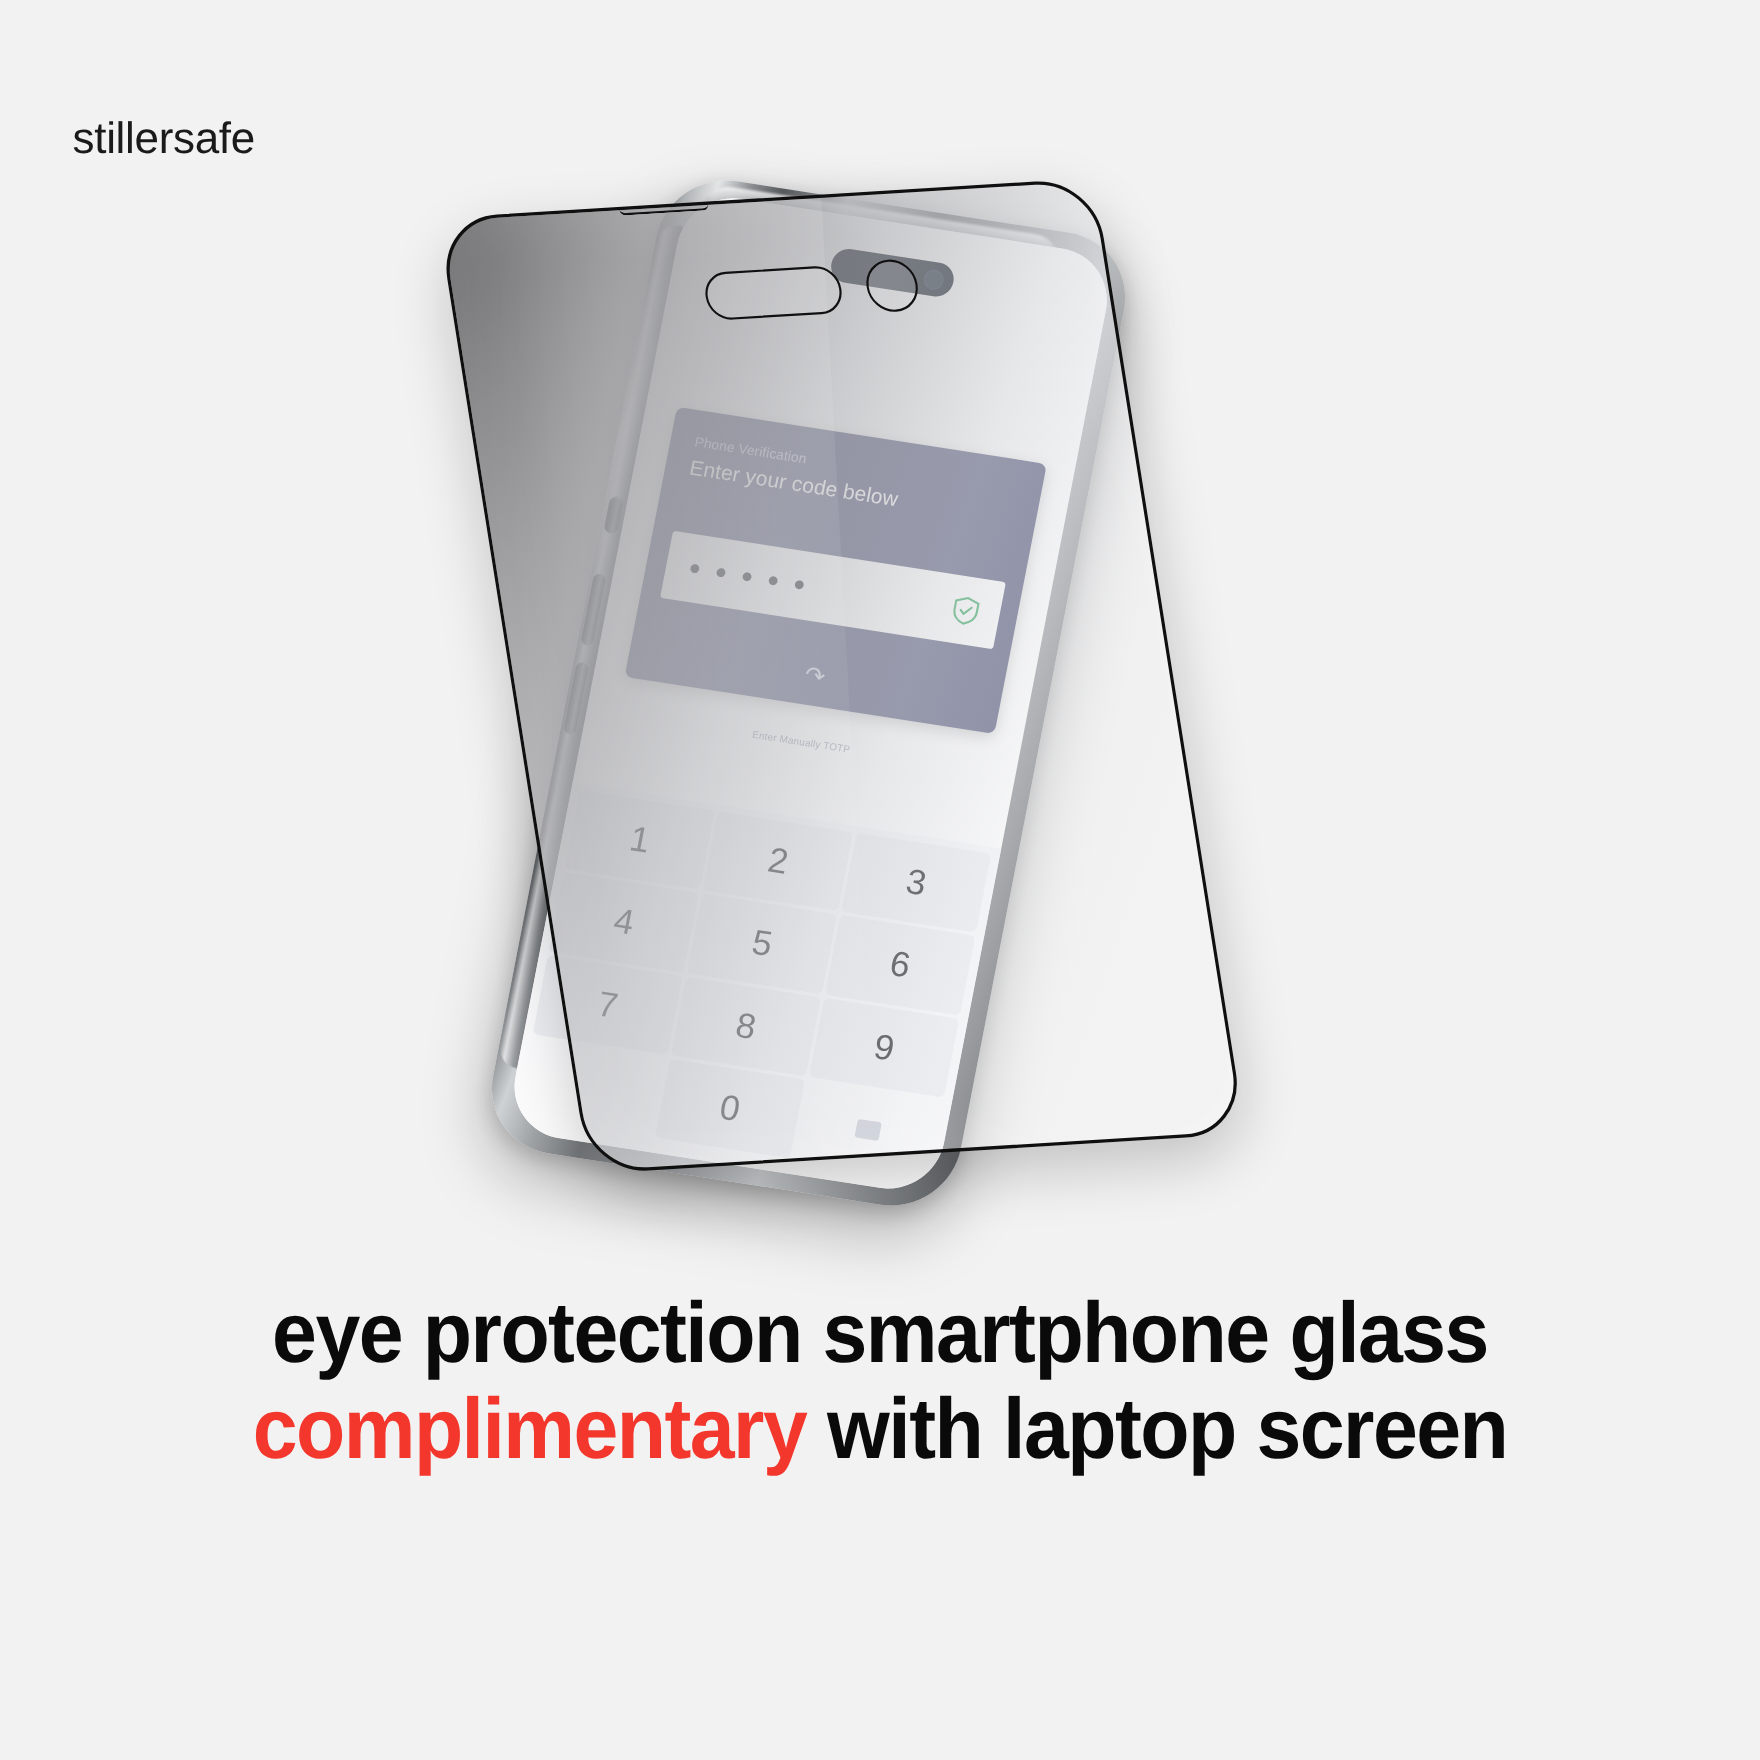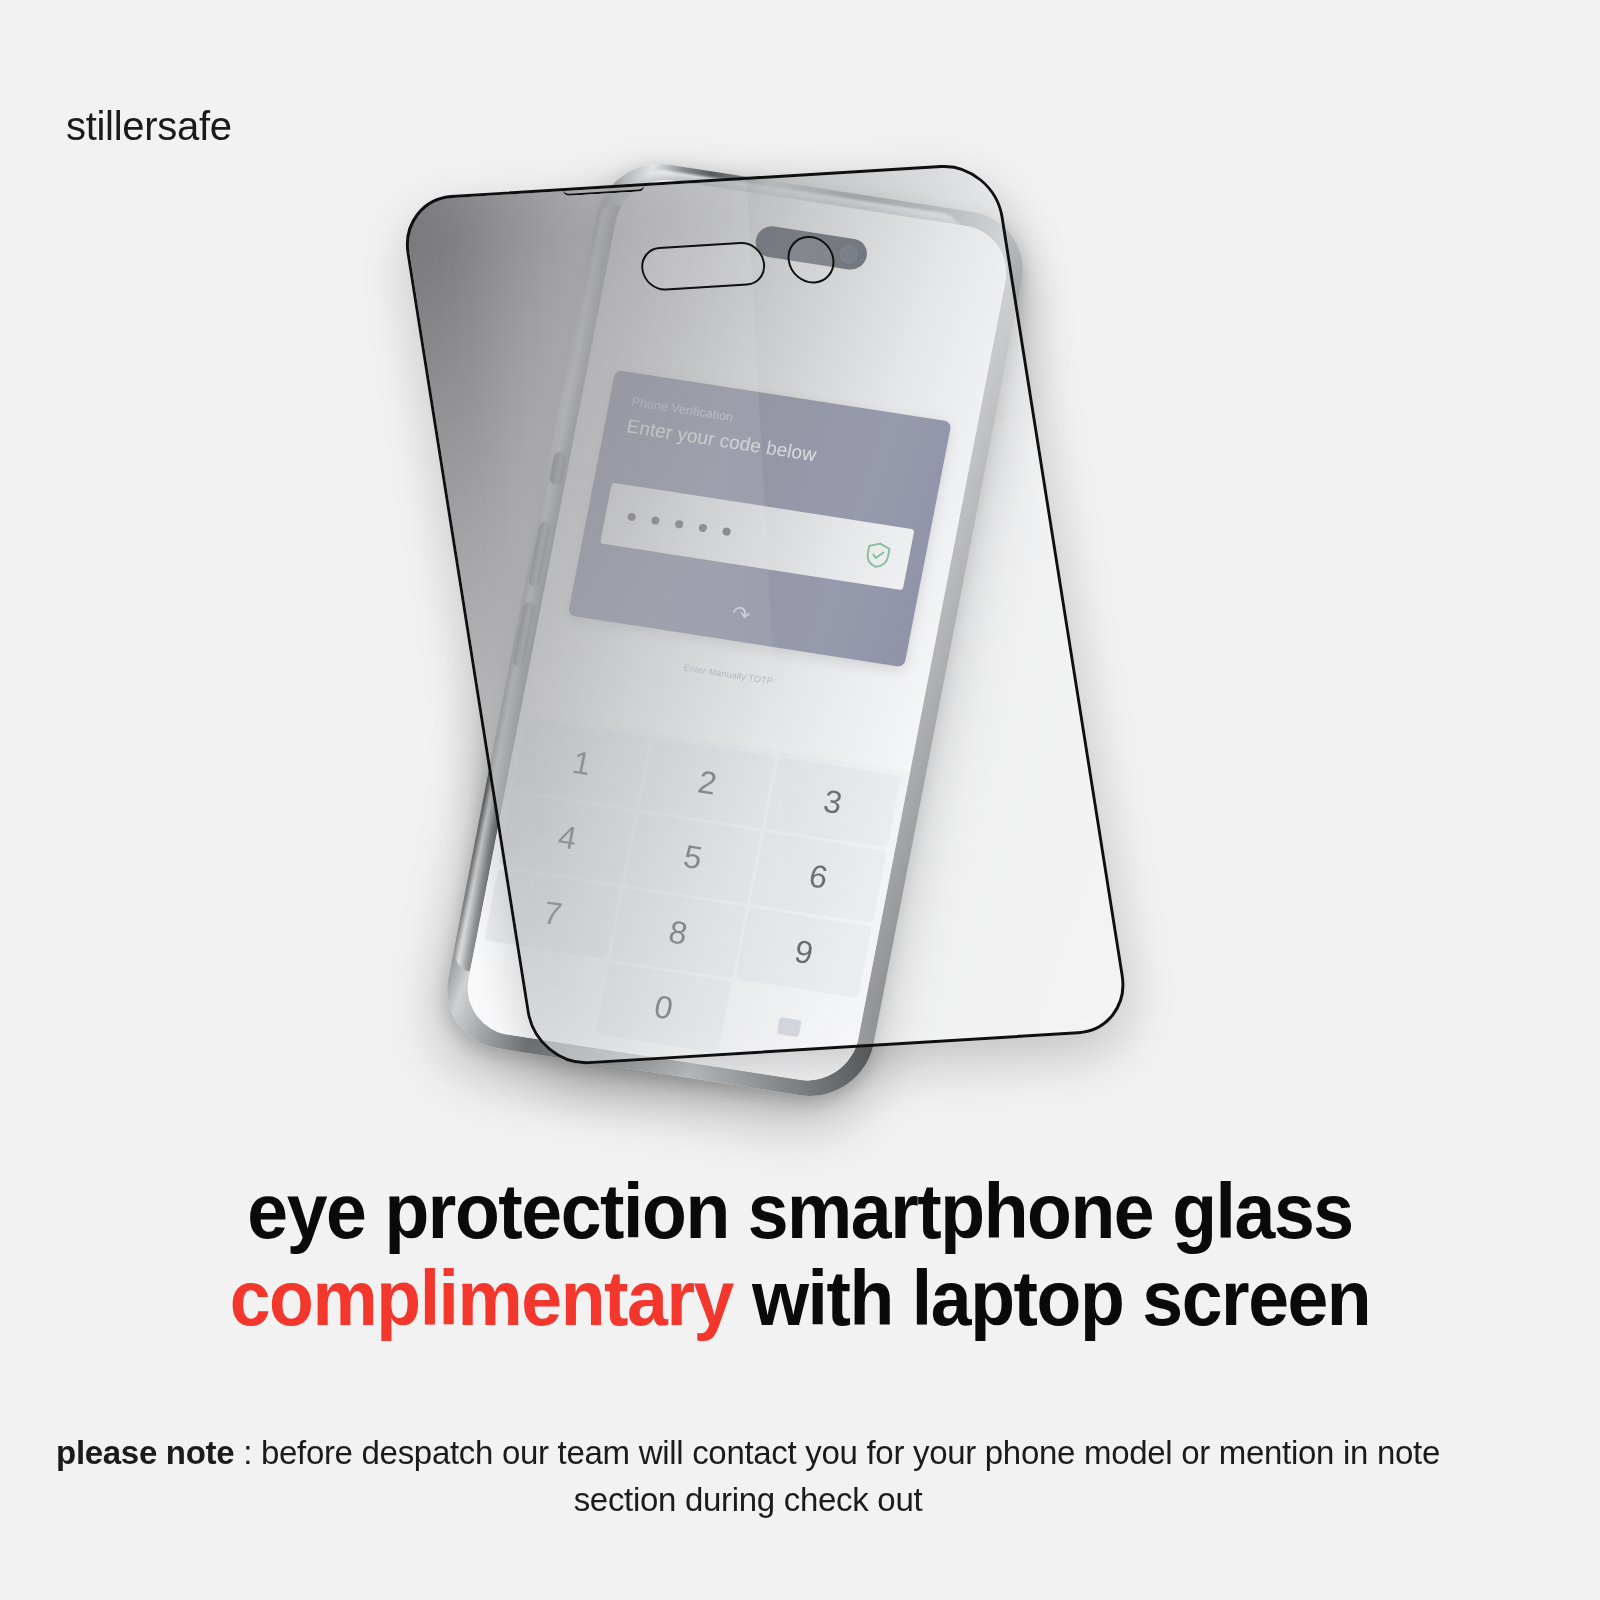--- a/index.html
+++ b/index.html
@@ -492,15 +492,14 @@
       </div>
 
     </div>
   </div>
 
   <div class="headline">
     <span class="line">eye protection smartphone glass</span>
     <span class="line"><span class="accent">complimentary</span><span> with laptop screen</span></span>
   </div>
 
-  <div class="note"><b>please note</b><span> : </span><span>before despatch our team will contact you for your phone model or mention in note section during check out</span></div>
 
 </div>
 
 </body></html>

